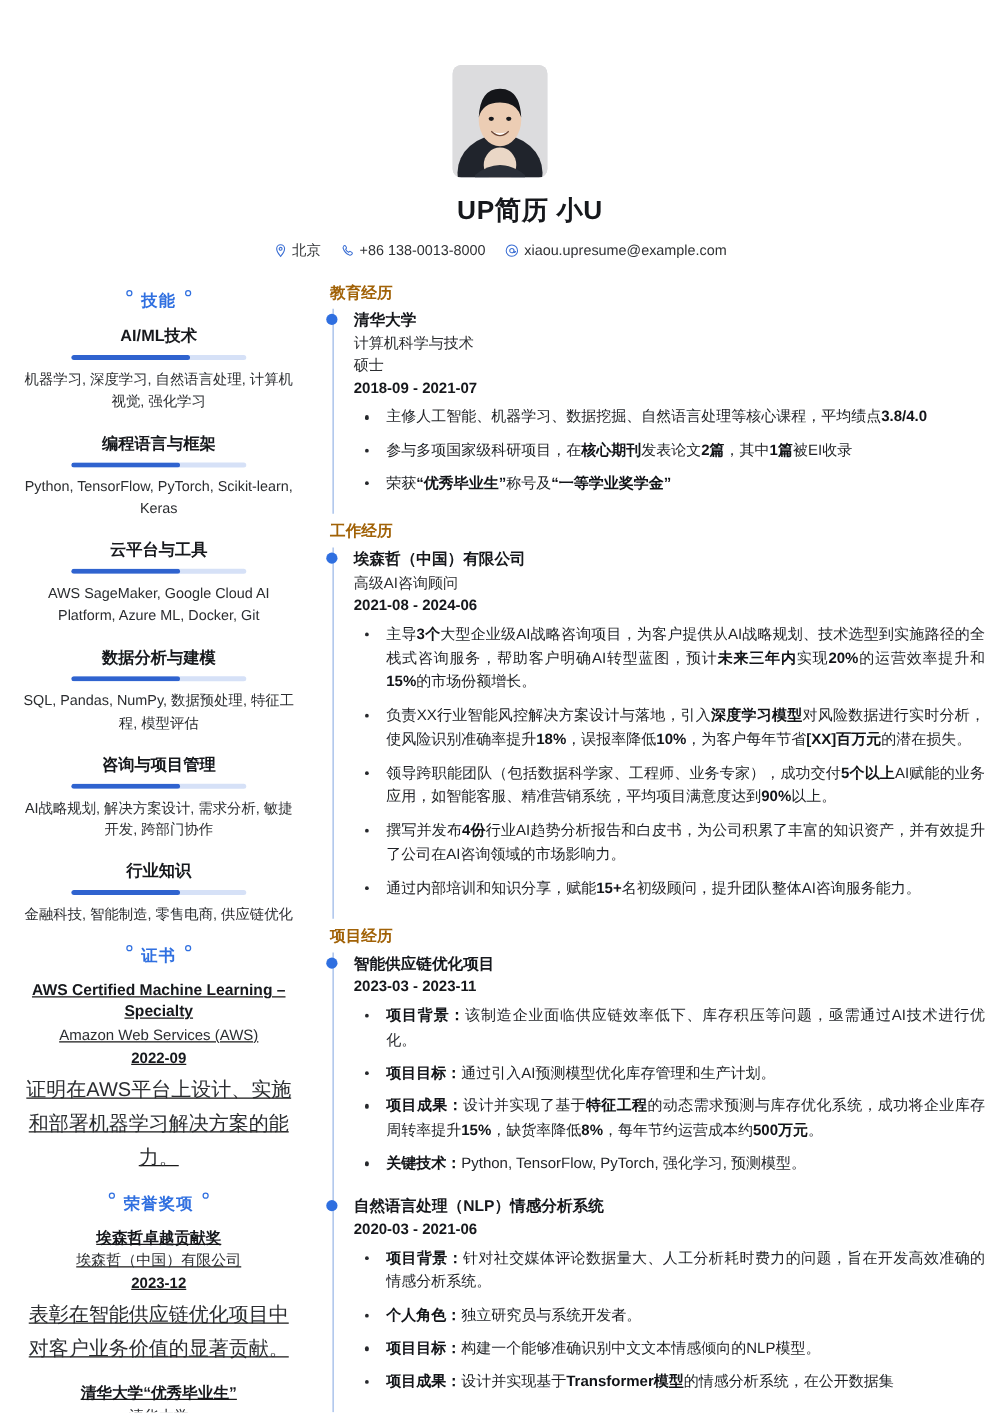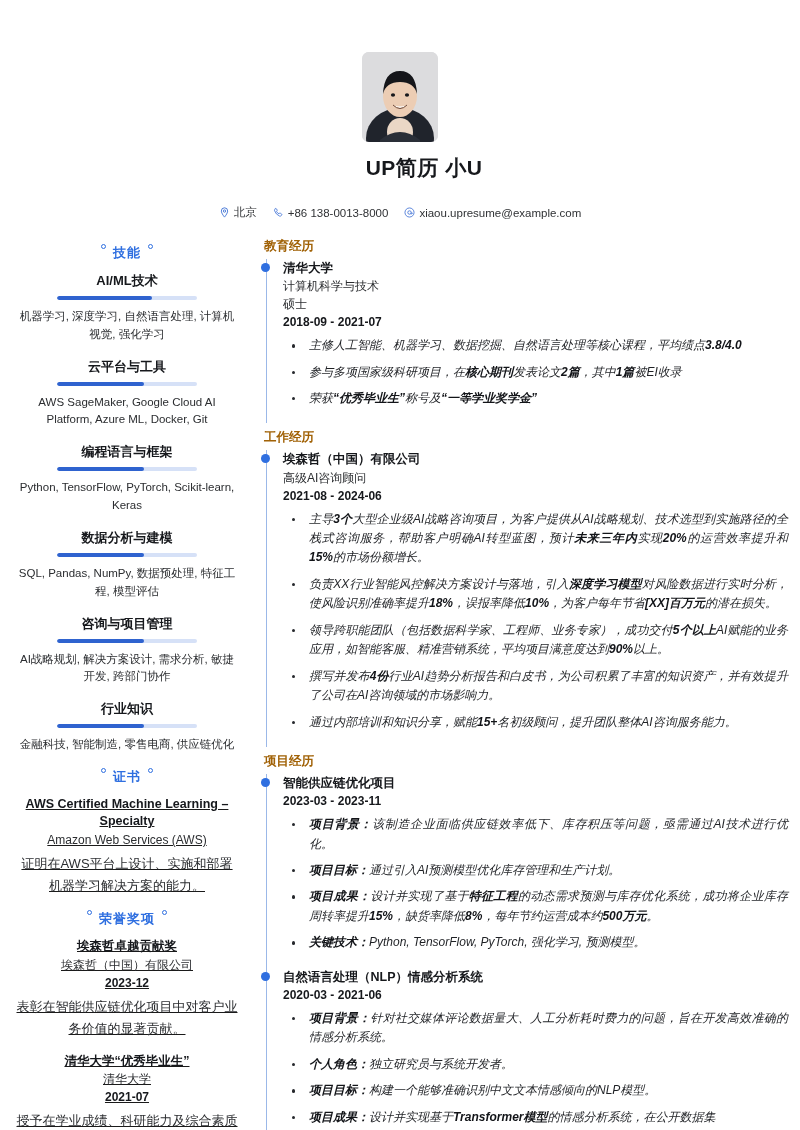--- a/index.html
+++ b/index.html
@@ -37,21 +37,21 @@
   .photo svg { display: block; width: 100%; height: 100%; }
   .full-name {
     margin-top: 12px;
     font-size: 21px;
     font-weight: 700;
     letter-spacing: 0.5px;
     color: #16181c;
     padding-left: 48px;
   }
   .contact-line {
-    margin-top: 23px;
+    margin-top: 11px;
     font-size: 11.5px;
     color: #2f3134;
     display: flex;
     justify-content: center;
     align-items: center;
     gap: 7px;
   }
   .contact-item {
     display: inline-flex;
     align-items: center;
@@ -141,21 +141,21 @@
     color: #2b2d30;
     line-height: 1.5;
   }
   .side-entry-date {
     font-size: 12px;
     font-weight: 700;
     color: #16181c;
     line-height: 1.5;
   }
   .side-entry-desc {
-    font-size: 13px;
+    font-size: 16px;
     line-height: 1.7;
     color: #2b2d30;
     margin-top: 4px;
     padding: 0 2px;
   }
 
   
   .main-section { margin-bottom: 6px; }
   .main-section-title {
     font-size: 12.5px;
@@ -196,21 +196,20 @@
   .entry-date {
     font-size: 12px;
     font-weight: 700;
     color: #16181c;
     line-height: 1.5;
   }
   ul.bullets {
     list-style: none;
     margin: 5px 0 0;
     padding: 0;
-    font-style: italic;
   }
   ul.bullets > li {
     position: relative;
     font-size: 12px;
     line-height: 1.62;
     color: #1f2125;
     padding-left: 26px;
     margin-bottom: 7px;
     text-align: justify;
   }
@@ -294,33 +293,33 @@
 
       <div class="skill-block">
         <div class="skill-name">AI/ML技术</div>
         <div class="skill-bar">
             <i style="width: 68%;"></i>
           </div>
         <div class="skill-desc">机器学习, 深度学习, 自然语言处理, 计算机视觉, 强化学习</div>
       </div>
 
       <div class="skill-block">
+        <div class="skill-name">编程语言与框架</div>
+        <div class="skill-bar">
+            <i style="width: 62%;"></i>
+          </div>
+        <div class="skill-desc">Python, TensorFlow, PyTorch, Scikit-learn, Keras</div>
+      </div>
+
+      <div class="skill-block">
         <div class="skill-name">云平台与工具</div>
         <div class="skill-bar">
             <i style="width: 62%;"></i>
           </div>
         <div class="skill-desc">AWS SageMaker, Google Cloud AI Platform, Azure ML, Docker, Git</div>
-      </div>
-
-      <div class="skill-block">
-        <div class="skill-name">编程语言与框架</div>
-        <div class="skill-bar">
-            <i style="width: 62%;"></i>
-          </div>
-        <div class="skill-desc">Python, TensorFlow, PyTorch, Scikit-learn, Keras</div>
       </div>
 
       <div class="skill-block">
         <div class="skill-name">数据分析与建模</div>
         <div class="skill-bar">
             <i style="width: 62%;"></i>
           </div>
         <div class="skill-desc">SQL, Pandas, NumPy, 数据预处理, 特征工程, 模型评估</div>
       </div>
 
@@ -342,20 +341,21 @@
 
       <div class="side-section-title">
         <span class="ring"></span>
         <span>证书</span>
         <span class="ring"></span>
       </div>
 
       <div class="side-entry">
         <div class="side-entry-title">AWS Certified Machine Learning – Specialty</div>
         <div class="side-entry-sub">Amazon Web Services (AWS)</div>
+        <div class="side-entry-date">2022-09</div>
         <div class="side-entry-desc">证明在AWS平台上设计、实施和部署机器学习解决方案的能力。</div>
       </div>
 
       <div class="side-section-title">
         <span class="ring"></span>
         <span>荣誉奖项</span>
         <span class="ring"></span>
       </div>
 
       <div class="side-entry">

